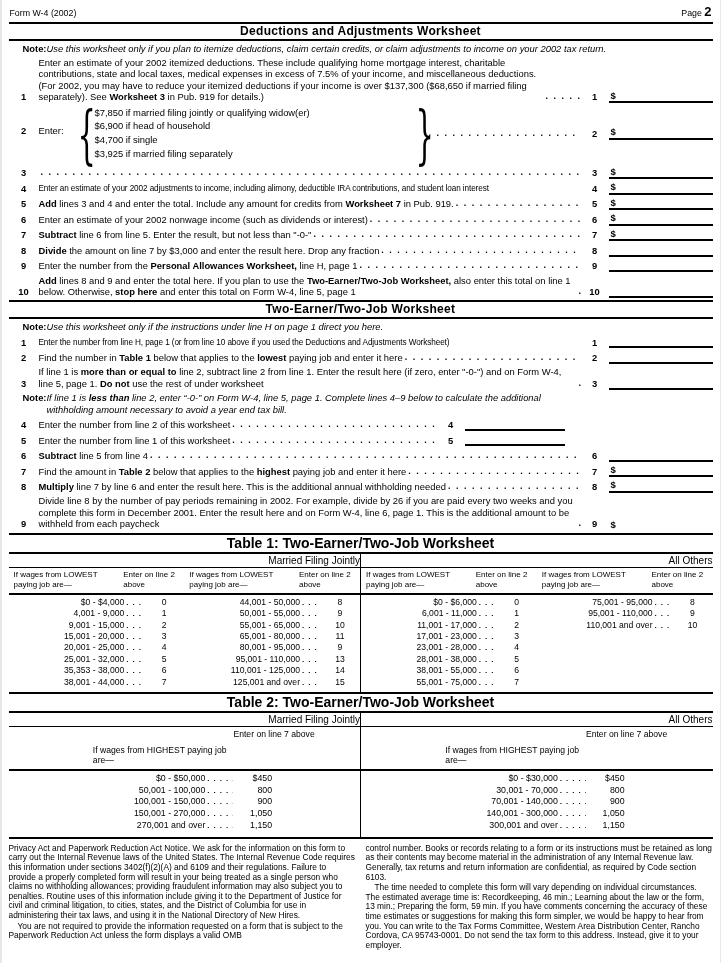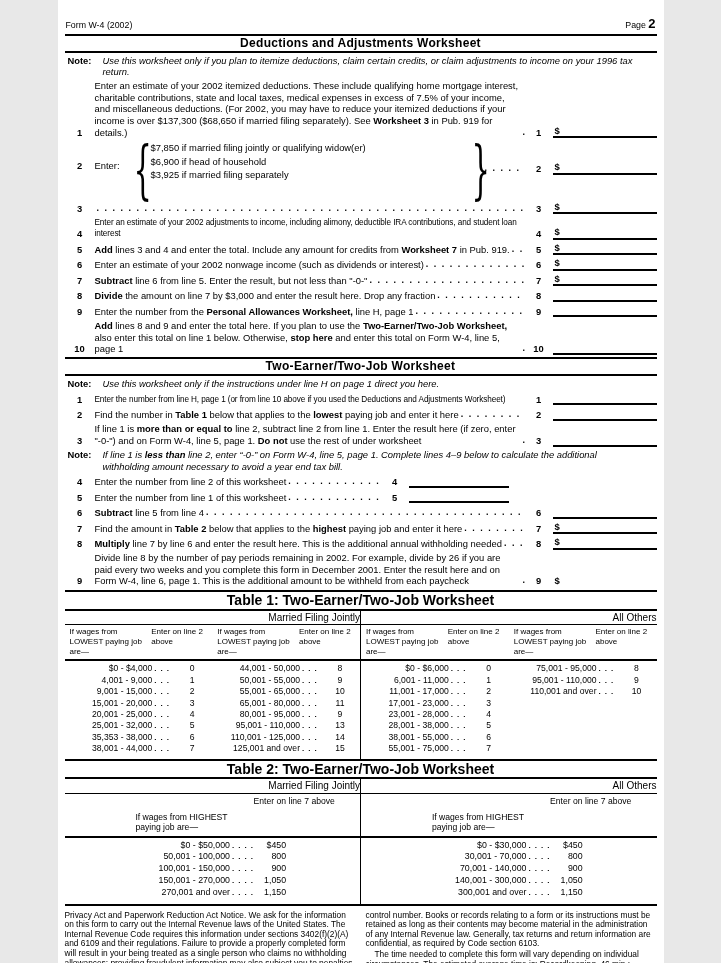--- a/index.html
+++ b/index.html
@@ -1,38 +1,38 @@
 <!DOCTYPE html>
 <html><head>
 <meta charset="utf-8">
 <style>
   * { box-sizing: border-box; margin:0; padding:0; }
   html,body { background:#e8e8e8; }
   .page {
-    position:relative; width:606px; height:963px; margin:0 auto;
+    position:relative; width:718px; height:963px; margin:0 auto;
     background:#ffffff; color:#000;
     font-family:"Liberation Sans","DejaVu Sans",sans-serif;
     font-size:9.4px; line-height:11.6px;
-    padding:16px 7px 0 7px; overflow:hidden;
+    padding:4px 7px 0 7px; overflow:hidden;
   }
   .b { font-weight:bold; }
   .i { font-style:italic; }
 
   
   .hdr { display:flex; justify-content:space-between; align-items:flex-end; font-size:8.8px; padding:2px 1px 2px 1px; }
   .pgwrap { font-size:8.8px; }
   .pgnum { font-size:13px; font-weight:bold; }
 
   
   .banner { border-top:2.4px solid #000; border-bottom:2.4px solid #000;
             text-align:center; font-weight:bold; font-size:12px; line-height:15px; letter-spacing:.3px; }
 
   
   .noterow { display:flex; margin:2px 0 2px 0; }
-  .nl { flex:0 0 38px; font-weight:bold; padding-left:3px; }
+  .nl { flex:0 0 38px; font-weight:bold; padding-left:3px;text-align:right; }
   .nt { font-style:italic; }
 
   
   .wrow { display:flex; align-items:flex-end; margin:2.5px 0; }
   .ln { flex:0 0 30px; text-align:center; font-weight:bold; }
   .txt { max-width:532px; }
   .txt.grow { flex:1 1 auto; max-width:none; }
   .small .txt { font-size:8.2px; letter-spacing:-.1px; }
   .leader { flex:1 1 0; min-width:0; overflow:hidden; white-space:nowrap; text-align:right;
             font-weight:bold; letter-spacing:5.5px; font-size:9px; padding:0 2px; }
@@ -98,40 +98,41 @@
     <span class="pgwrap">
       <span>Page</span>
       <span class="pgnum">2</span>
     </span>
   </div>
 
   <div class="banner">Deductions and Adjustments Worksheet</div>
 
   <div class="noterow">
     <span class="nl">Note:</span>
-    <span class="nt">Use this worksheet only if you plan to itemize deductions, claim certain credits, or claim adjustments to income on your 1996 tax return.</span>
+    <span class="nt">Use this worksheet only if you plan to itemize deductions, claim certain credits, or claim adjustments to income on your 2002 tax return.</span>
   </div>
 
   <div id="dw-lines">
       <div class="wrow">
         <span class="ln">1</span>
         <span class="txt" style="max-width: 505px;"><span>Enter an estimate of your 2002 itemized deductions. These include qualifying home mortgage interest, charitable contributions, state and local taxes, medical expenses in excess of 7.5% of your income, and miscellaneous deductions. (For 2002, you may have to reduce your itemized deductions if your income is over $137,300 ($68,650 if married filing separately). See </span><span class="b ">Worksheet 3</span><span> in Pub. 919 for details.)</span></span>
         <span class="leader">..........................................................................................</span>
         <span class="rn">1</span>
         <span class="fld">
           <span class="ds">$</span>
         </span>
       </div>
       <div class="brace-row">
         <span class="ln">2</span>
         <span class="enter-label">Enter:</span>
         <span class="brace">{</span>
         <div class="options">
           <div>$7,850 if married filing jointly or qualifying widow(er)</div>
           <div>$6,900 if head of household</div>
+          <div>$4,700 if single</div>
           <div>$3,925 if married filing separately</div>
         </div>
         <span class="brace">}</span>
         <div class="brace-right">
           <span class="leader">..........................................................................................</span>
           <span class="rn">2</span>
           <span class="fld">
             <span class="ds">$</span>
           </span>
         </div>
@@ -527,20 +528,21 @@
             <span class="t2dots">..........................................................................................</span>
             <span class="t2val">1,150</span>
           </div>
         </div>
     </div>
   </div>
 
   <div class="footer">
     <div class="fcol">
       <p>Privacy Act and Paperwork Reduction Act Notice. We ask for the information on this form to carry out the Internal Revenue laws of the United States. The Internal Revenue Code requires this information under sections 3402(f)(2)(A) and 6109 and their regulations. Failure to provide a properly completed form will result in your being treated as a single person who claims no withholding allowances; providing fraudulent information may also subject you to penalties. Routine uses of this information include giving it to the Department of Justice for civil and criminal litigation, to cities, states, and the District of Columbia for use in administering their tax laws, and using it in the National Directory of New Hires.</p>
+      <p class="ind">You are not required to provide the information requested on a form that is subject to the Paperwork Reduction Act unless the form displays a valid OMB</p>
     </div>
     <div class="fcol">
       <p>control number. Books or records relating to a form or its instructions must be retained as long as their contents may become material in the administration of any Internal Revenue law. Generally, tax returns and return information are confidential, as required by Code section 6103.</p>
       <p class="ind">The time needed to complete this form will vary depending on individual circumstances. The estimated average time is: Recordkeeping, 46 min.; Learning about the law or the form, 13 min.; Preparing the form, 59 min. If you have comments concerning the accuracy of these time estimates or suggestions for making this form simpler, we would be happy to hear from you. You can write to the Tax Forms Committee, Western Area Distribution Center, Rancho Cordova, CA 95743-0001. Do not send the tax form to this address. Instead, give it to your employer.</p>
     </div>
   </div>
 
 </div>
 
 </body></html>

